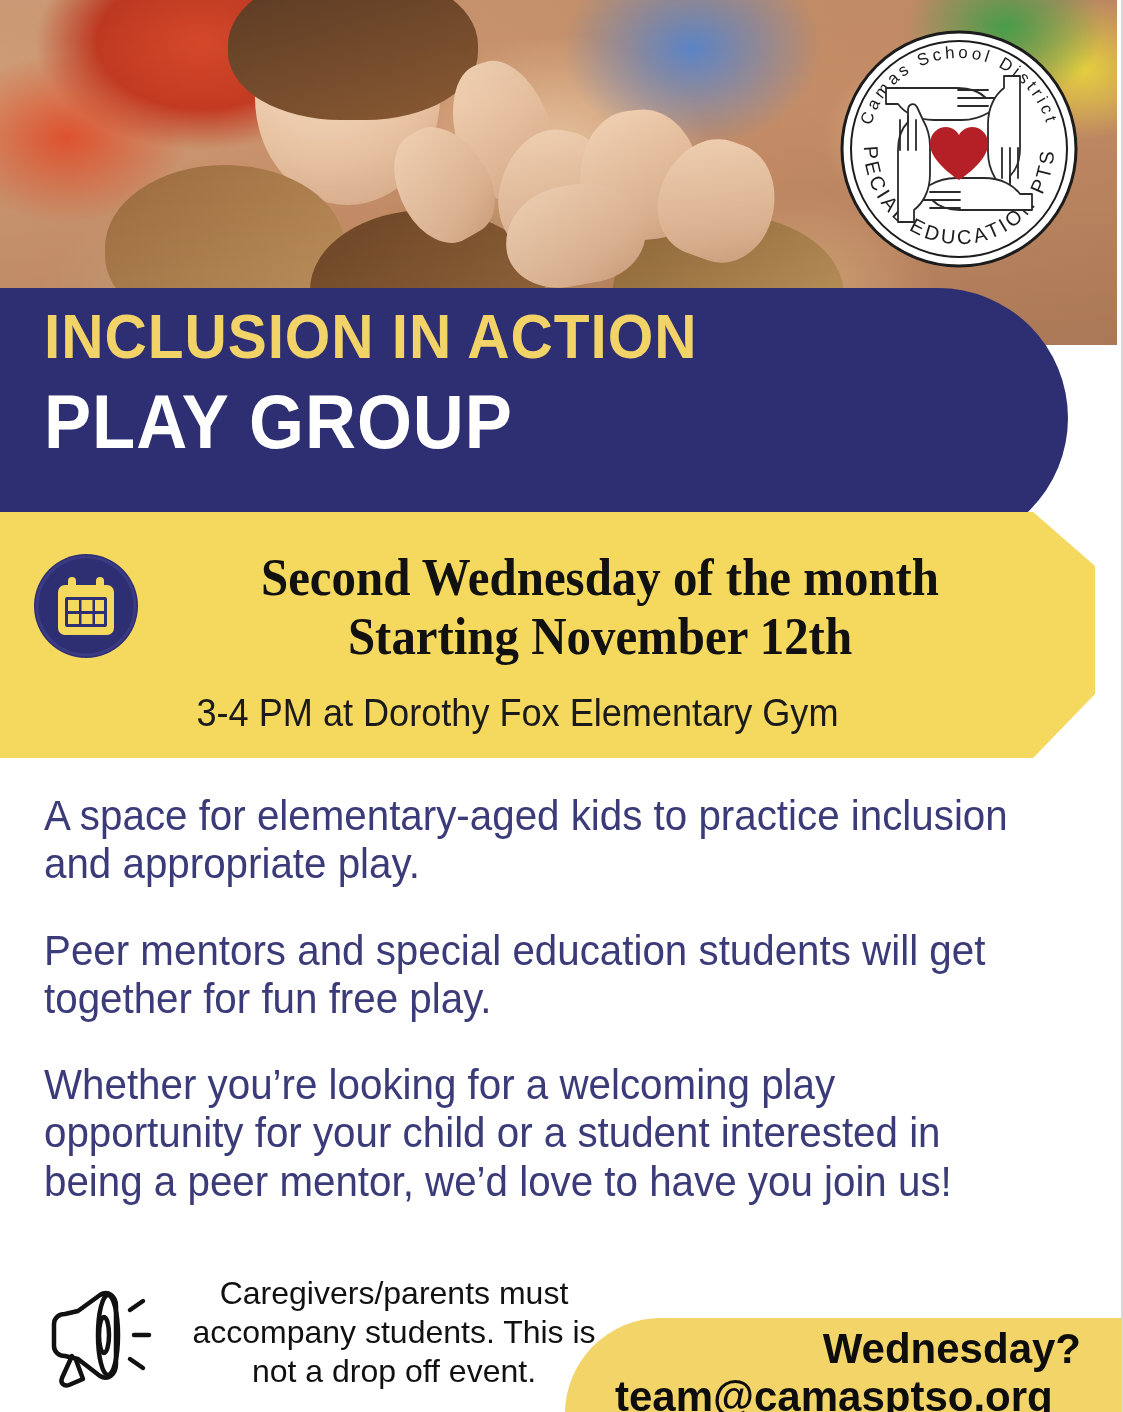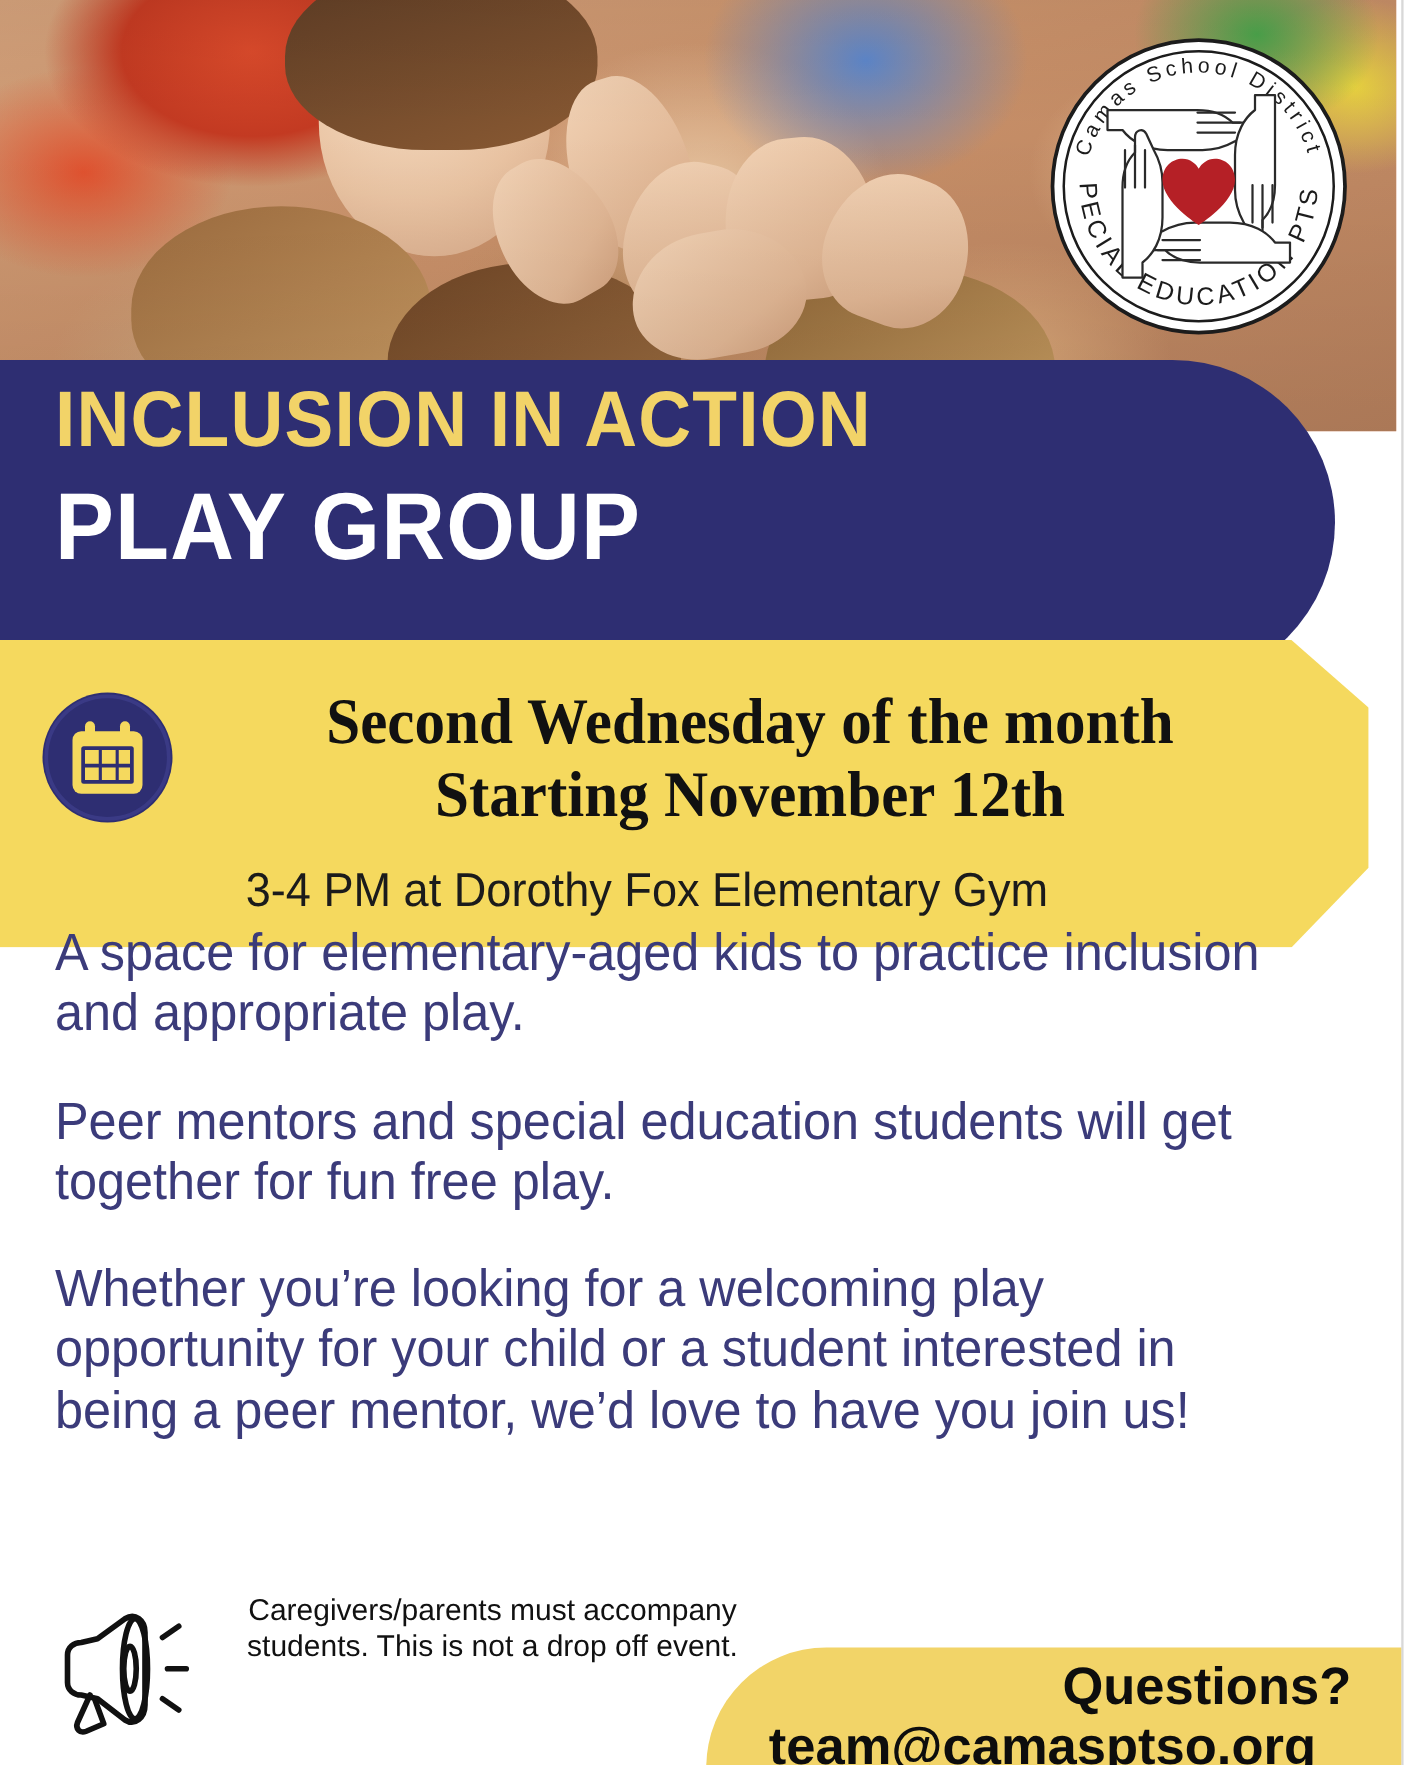--- a/index.html
+++ b/index.html
@@ -157,21 +157,21 @@
     font-size: 38px;
     line-height: 1;
     transform: scaleX(0.95);
     white-space: nowrap;
   }
 
   
   .body-copy {
     position: absolute;
     left: 44px;
-    top: 738px;
+    top: 792px;
     width: 1030px;
   }
   .body-copy p {
     margin: 0 0 38px 0;
     color: #3b3b7a;
     font-size: 42px;
     line-height: 1.15;
     transform: scaleX(0.96);
     transform-origin: left top;
   }
@@ -188,21 +188,21 @@
   }
   .megaphone-wrap {
     flex: 0 0 auto;
     width: 118px;
     height: 106px;
     margin-top: 12px;
   }
   .note-text {
     flex: 1 1 auto;
     color: #111111;
-    font-size: 24px;
+    font-size: 32px;
     line-height: 1.22;
     text-align: center;
     padding-top: 2px;
   }
 
   
   .questions-blob {
     position: absolute;
     left: 565px;
     top: 1318px;
@@ -361,17 +361,17 @@
           <path d="M92,26 L105,17"></path>
           <path d="M96,51 L111,51"></path>
           <path d="M92,75 L105,84"></path>
         </g>
       </svg>
     </div>
     <div class="note-text">Caregivers/parents must accompany students. This is not a drop off event.</div>
   </div>
 
   <div class="questions-blob">
-    <div class="q-title">Questions?</div>
+    <div class="q-title">Wednesday?</div>
     <div class="q-email">team@camasptso.org</div>
   </div>
 
 </div>
 
 </body></html>

